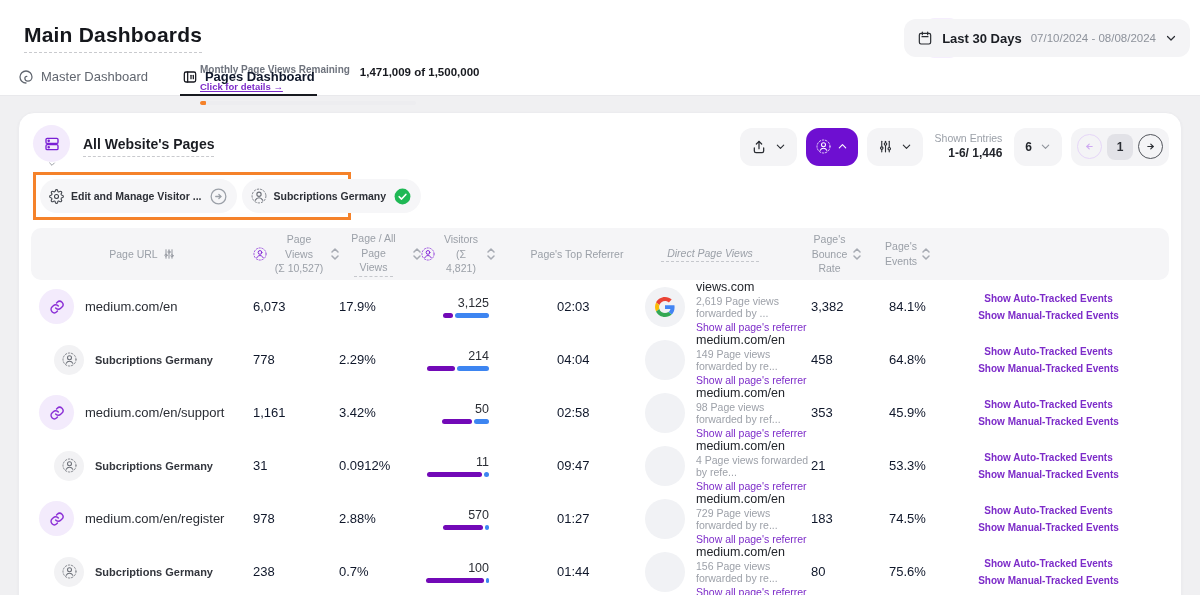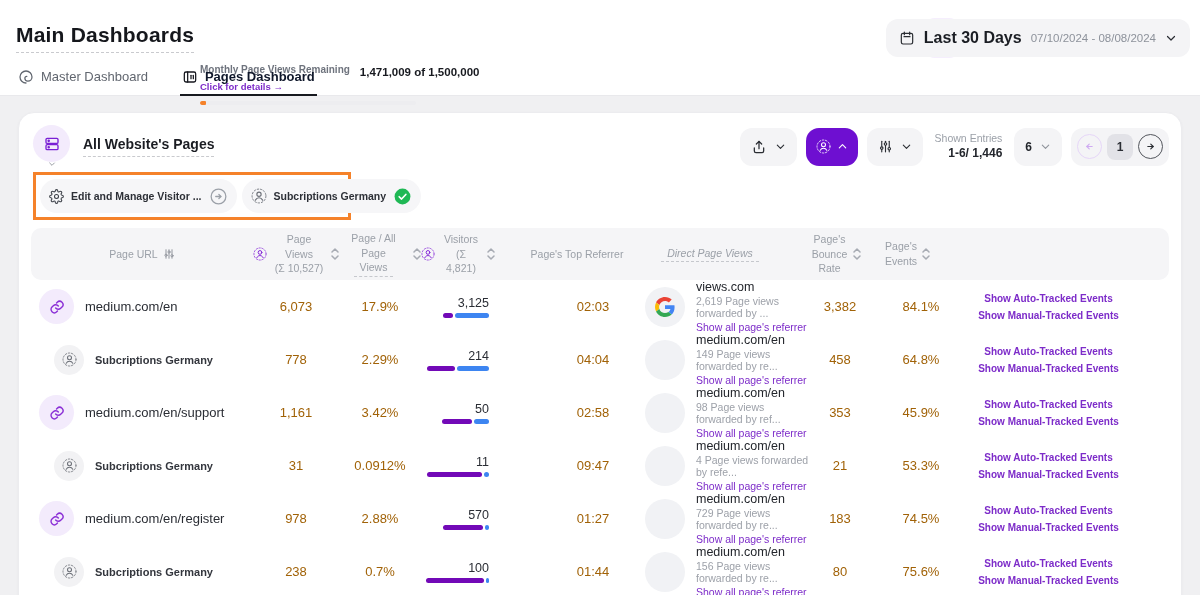--- a/index.html
+++ b/index.html
@@ -7,36 +7,36 @@
   body {
     font-family: "Liberation Sans", sans-serif;
     background: #ffffff; color: #24262c;
     position: relative; overflow: hidden;
   }
   svg { display: block; }
 
   
   .top { position: absolute; top: 0; left: 0; width: 1200px; height: 96px;
          background: #fff; border-bottom: 1px solid #e9e9ec; z-index: 3; }
-  .page-title { position: absolute; left: 16px; top: 23px; font-size: 21px; font-weight: 700;
+  .page-title { position: absolute; left: 24px; top: 23px; font-size: 21px; font-weight: 700;
                 color: #15171c; padding-bottom: 5px; border-bottom: 1px dashed #c9cace; letter-spacing: .2px; }
   .usage { position: absolute; left: 200px; top: 23px; width: 216px; margin-top: 40px; }
   .usage-top { display: flex; align-items: flex-start; gap: 10px; }
   .usage-label { font-size: 10px; font-weight: 700; color: #6e737d; line-height: 1.3; white-space: nowrap; }
-  .usage-link { font-size: 9.5px; font-weight: 600; color: var(--link, #7d2cc9); margin-top: 2px; cursor: pointer; display: inline-block; }
+  .usage-link { font-size: 9.5px; font-weight: 600; color: var(--link, #7d2cc9); margin-top: 2px; cursor: pointer; display: inline-block; text-decoration: underline; }
   .usage-value { font-size: 11.5px; font-weight: 700; color: #17191f; white-space: nowrap; margin-top: 3px; }
   .usage-bar { margin-top: 7px; height: 4px; border-radius: 2px; background: #ededf0; overflow: hidden; }
   .usage-fill { height: 100%; width: 3%; background: var(--orange, #f5822a); border-radius: 1px; }
 
   .refresh-btn { position: absolute; right: 238px; top: 18px; width: 40px; height: 40px;
                  border-radius: 13px; background: #f5eefd; display: flex; align-items: center;
                  justify-content: center; cursor: pointer; border: none; }
   .date-pill { position: absolute; right: 10px; top: 19px; height: 38px; border-radius: 12px;
                background: #f4f4f6; display: flex; align-items: center; gap: 9px; padding: 0 13px; cursor: pointer; }
-  .date-preset { font-size: 16px; font-weight: 600; color: #1b1e24; white-space: nowrap; }
+  .date-preset { font-size: 13px; font-weight: 600; color: #1b1e24; white-space: nowrap; }
   .date-range { font-size: 11.5px; color: #8d929b; white-space: nowrap; }
 
   .tabs { position: absolute; left: 16px; bottom: -1px; display: flex; gap: 30px; }
   .tab { display: flex; align-items: flex-start; gap: 7px; font-size: 13px; color: #61666f;
          padding: 8px 2px 9px; border-bottom: 2px solid transparent; cursor: pointer; }
   .tab.active { color: #0f172a; font-weight: 600; border-bottom-color: #17191f; }
   .tab .ticon { color: #61666f; }
   .tab.active .ticon { color: #17191f; }
 
   
@@ -102,21 +102,21 @@
 
   .row { height: 53px; display: grid; grid-template-columns: var(--cols); align-items: center; cursor: default; }
   .c-url { display: flex; align-items: center; gap: 11px; padding-left: 8px; }
   .row.sub .c-url { padding-left: 23px; }
   .icon-circle { width: 35px; height: 35px; border-radius: 50%; background: #f3ebfc;
                  display: flex; align-items: center; justify-content: center; flex: none; color: #8b2fd6; }
   .row.sub .icon-circle { width: 30px; height: 30px; background: #f2f2f4; color: #6c7078; }
   .url-label { font-size: 13px; color: #2a2d34; }
   .row.sub .url-label { font-size: 11px; font-weight: 600; color: #33363d; }
 
-  .c-num { text-align: center; font-size: 13px; font-weight: 500; color: #a16207; }
+  .c-num { text-align: left; font-size: 13px; font-weight: 500; color: #0f172a; }
   .c-dur { padding-left: 32px; }
   .c-direct { padding-right: 20px; }
   .c-bounce { padding-right: 28px; }
 
   .c-visitors { display: flex; justify-content: flex-end; padding-right: 36px; }
   .vis-block { display: flex; flex-direction: column; align-items: flex-end; }
   .vis-label { font-size: 12.5px; font-weight: 500; color: #2a2d34; margin-bottom: 3px; }
   .vis-bar { display: flex; gap: 2px; align-items: center; }
   .bar-p { height: 5px; border-radius: 3px; background: var(--barPurple, #7209b7); }
   .bar-b { height: 5px; border-radius: 3px; background: var(--barBlue, #3d85f1); }

